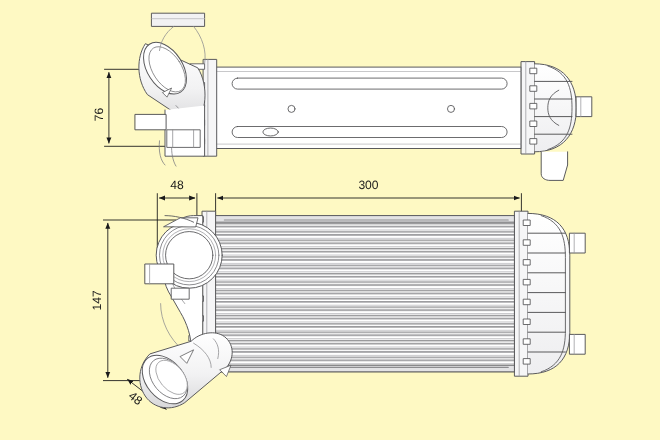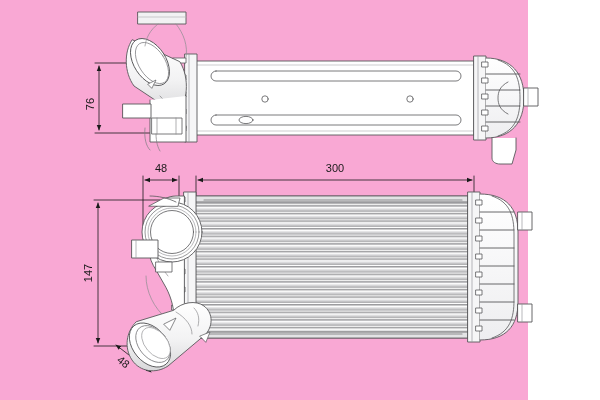--- a/index.html
+++ b/index.html
@@ -1,18 +1,18 @@
 <!DOCTYPE html>
 <html><head>
 <meta charset="utf-8">
 <style>
   html,body{margin:0;padding:0;background:#ffffff;}
   body{width:600px;height:400px;overflow:hidden;
        font-family:"Liberation Sans",sans-serif;}
-  #stage{position:relative;width:528px;height:400px;background:#f9a8d4;}
+  #stage{position:relative;width:600px;height:400px;background:#fef9c3;}
   svg{display:block;}
   .dimtext{font-family:"Liberation Sans",sans-serif;font-size:11px;fill:#1a1a1a;}
 </style>
 </head>
 <body>
 
 <div id="stage">
 
   <svg width="600" height="400" viewBox="0 0 600 400">
 

